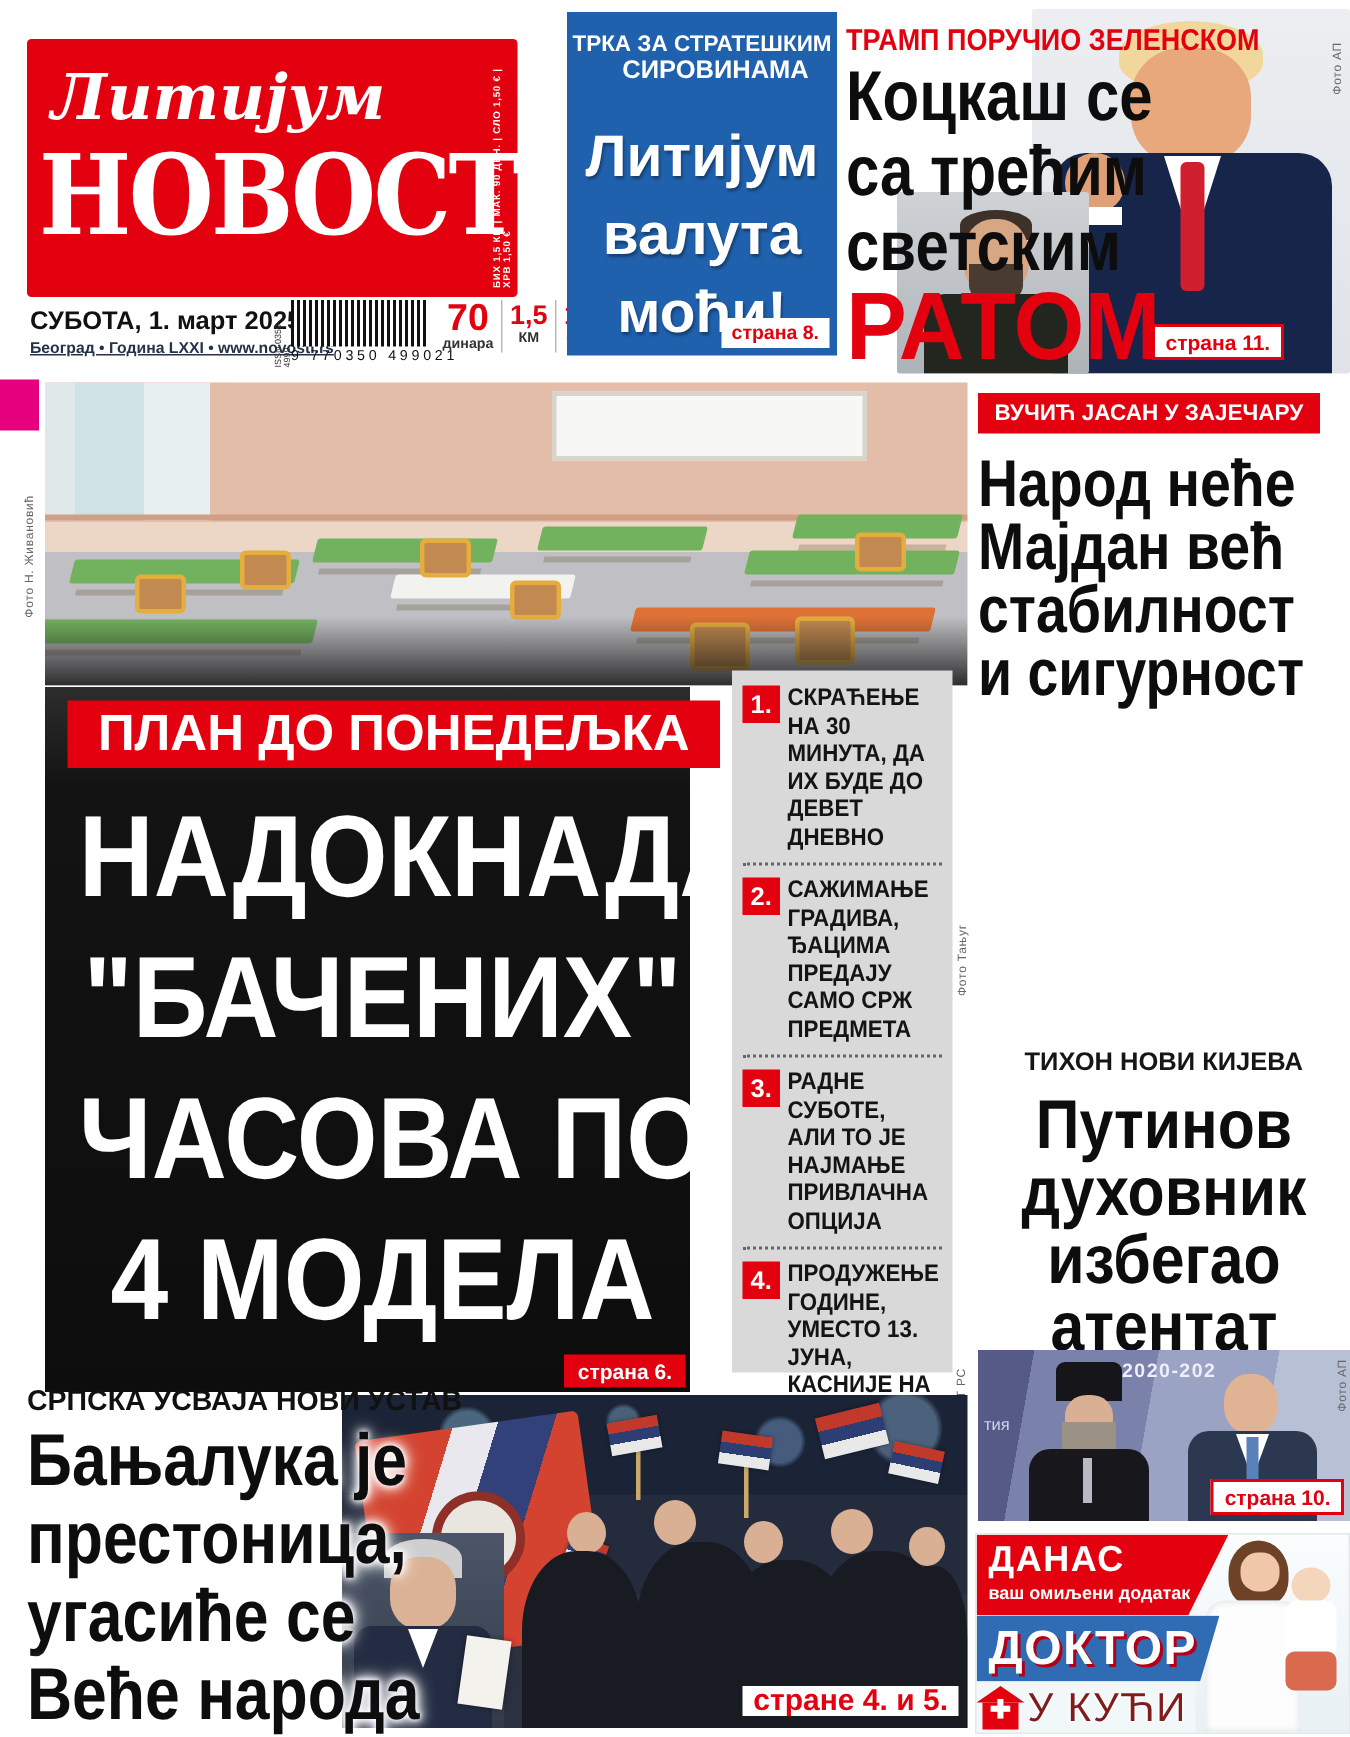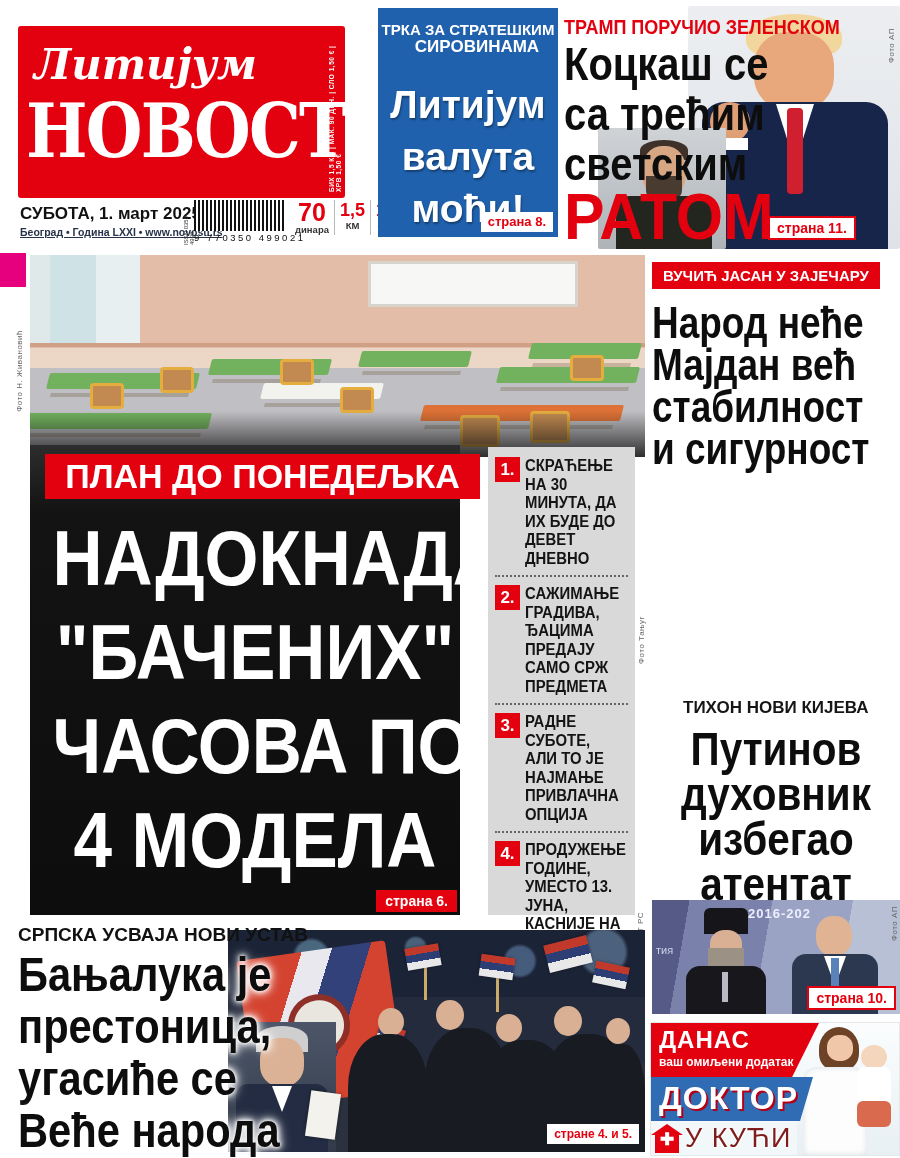--- a/index.html
+++ b/index.html
@@ -62,21 +62,21 @@
   .classroom { left:30px; top:255px; width:615px; height:202px; background:linear-gradient(180deg,#e3bda7 0 46%,#ecd6c6 46% 56%,#c0bfc3 56% 100%); }
   .cl-board { left:338px; top:6px; width:210px; height:46px; background:#f7f8f6; border:3px solid #d8d4cc; }
   .cl-window { left:0; top:0; width:110px; height:92px; background:linear-gradient(90deg,#dfe9ea 0 18%,#cfe2e6 18% 60%,#e8eff0 60%); }
   .cl-rail { left:0; top:88px; width:615px; height:4px; background:#cf9f86; }
   .desk { position:absolute; height:16px; border-radius:2px; transform:skewX(-14deg); box-shadow:0 14px 0 -6px rgba(90,70,40,.25); }
   .desk.g { background:#72b15e; } .desk.o { background:#dd7136; } .desk.w { background:#f2f2ee; }
   .chairb { position:absolute; width:34px; height:26px; background:#c28a50; border:3px solid #e5ad3e; border-radius:4px; }
   .cl-fade { left:0; bottom:0; width:615px; height:46px; background:linear-gradient(180deg,rgba(20,20,20,0),rgba(20,20,20,.85)); }
 
   
-  .blackbox { left:30px; top:445px; width:430px; height:470px; background:linear-gradient(180deg,#2d2d2d 0,#131313 14%,#0d0d0d 100%); }
+  .blackbox { left:30px; top:458px; width:430px; height:470px; background:linear-gradient(180deg,#2d2d2d 0,#131313 14%,#0d0d0d 100%); }
   .plan-banner { left:15px; top:9px; width:435px; height:45px; background:#e3000f; color:#fff; font-weight:800; font-size:34px; text-align:center; line-height:45px; transform-origin:50% 50%; }
   .main-line { width:450px; text-align:center; color:#fff; font-weight:800; font-size:77px; line-height:94px; transform:scaleX(.9); transform-origin:50% 50%; white-space:nowrap; }
   .main-chip { right:3px; bottom:3px; font-size:14px; padding:2px 9px; }
 
   
   .modelsbox { left:488px; top:447px; width:147px; height:468px; background:#d9d9d9; padding:10px 7px 6px 7px; }
   .model-item { display:flex; gap:5px; }
   .model-num { flex:none; width:25px; height:25px; background:#e3000f; color:#fff; font-weight:800; font-size:17px; text-align:center; line-height:25px; }
   .model-text { font-weight:800; font-size:16px; line-height:18.5px; color:#141414; transform:scaleX(.93); transform-origin:0 0; width:118px; }
   .model-sep { border-top:2px dotted #666; margin:7px 0 8px 0; }
@@ -288,21 +288,21 @@
   <div class="abs vucic-line condL" style="top:340px;">Мајдан већ</div>
   <div class="abs vucic-line condL" style="top:382px;">стабилност</div>
   <div class="abs vucic-line condL" style="top:424px;">и сигурност</div>
 
   <div class="abs tihon-kicker">ТИХОН НОВИ КИЈЕВА</div>
   <div class="abs tihon-line" style="top:722px;">Путинов</div>
   <div class="abs tihon-line" style="top:767px;">духовник</div>
   <div class="abs tihon-line" style="top:812px;">избегао</div>
   <div class="abs tihon-line" style="top:857px;">атентат</div>
   <div class="abs ph tihon-photo">
-    <div class="abs tp-sign">2016-202</div>
+    <div class="abs tp-sign">2020-202</div>
     <div class="abs tp-sign2">тия</div>
     <div class="abs tp-priest-hat"></div>
     <div class="abs tp-priest-face"></div>
     <div class="abs tp-priest-beard"></div>
     <div class="abs tp-priest-robe"></div>
     <div class="abs tp-chain"></div>
     <div class="abs tp-putin-head"></div>
     <div class="abs tp-putin-suit"></div>
     <div class="abs tp-putin-shirt"></div>
     <div class="abs tp-putin-tie"></div>
@@ -362,17 +362,17 @@
     <div class="crowd-row" style="left:256px; top:110px; width:84px; height:112px;"></div>
     <div class="crowd-row" style="left:316px; top:104px; width:86px; height:118px;"></div>
     <div class="crowd-row" style="left:370px; top:114px; width:47px; height:108px;"></div>
     <div class="abs dodik">
       <div class="abs dd-hair"></div>
       <div class="abs dd-face"></div>
       <div class="abs dd-suit"></div>
       <div class="abs dd-shirt"></div>
       <div class="abs dd-paper"></div>
     </div>
-    <div class="abs chip" style="right:6px; bottom:8px; font-size:12px;">стране 4. и 5.</div>
+    <div class="abs chip" style="right:6px; bottom:8px; font-size:20px;">стране 4. и 5.</div>
   </div>
   <div class="abs vcred" style="left:636px; top:912px;">Фото РТ РС</div>
 
 </div>
 
 </body></html>

